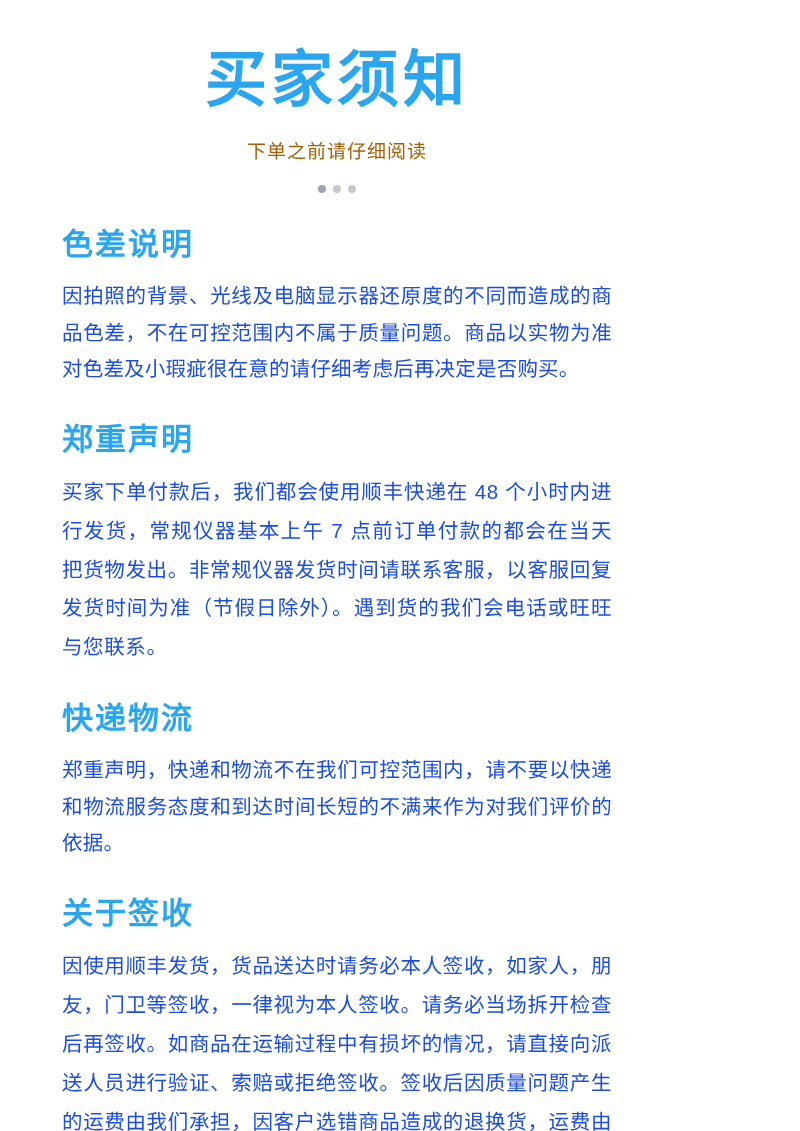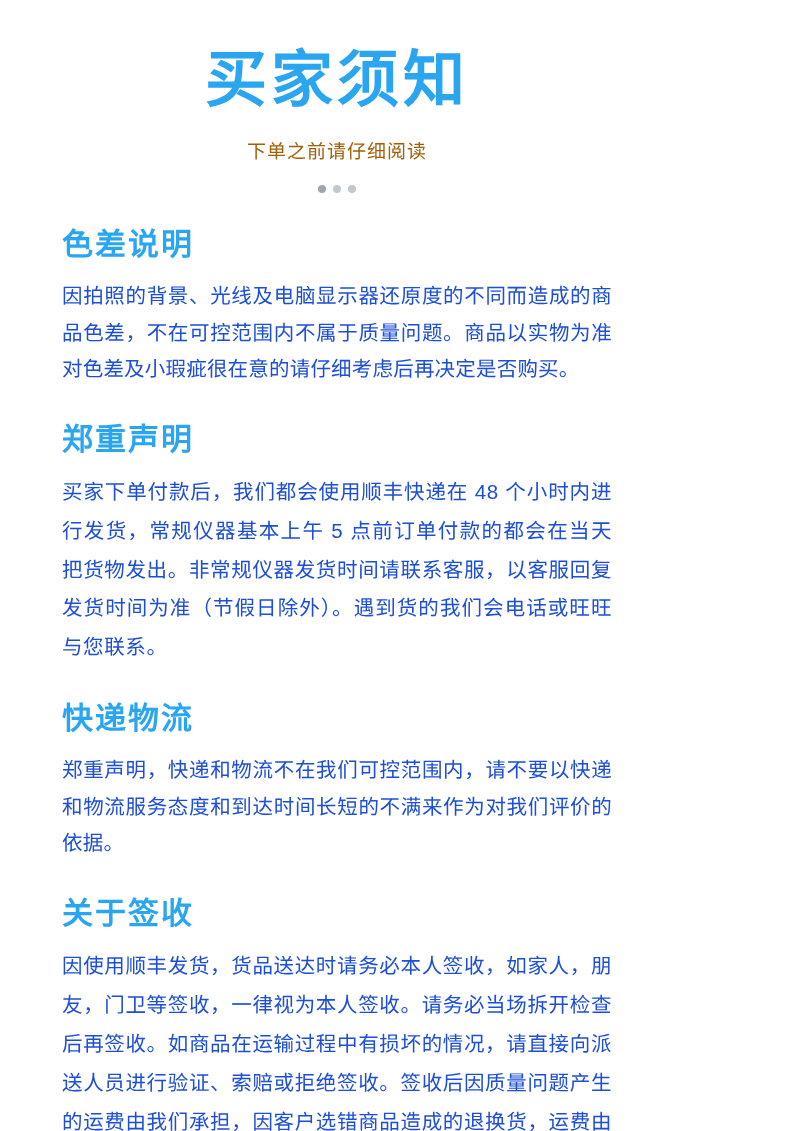--- a/index.html
+++ b/index.html
@@ -96,21 +96,21 @@
     </div>
   </div>
 
   <div class="section">
     <h2 class="section-title">色差说明</h2>
     <p class="section-body">因拍照的背景、光线及电脑显示器还原度的不同而造成的商品色差，不在可控范围内不属于质量问题。商品以实物为准对色差及小瑕疵很在意的请仔细考虑后再决定是否购买。</p>
   </div>
 
   <div class="section loose">
     <h2 class="section-title">郑重声明</h2>
-    <p class="section-body">买家下单付款后，我们都会使用顺丰快递在 48 个小时内进行发货，常规仪器基本上午 5 点前订单付款的都会在当天把货物发出。非常规仪器发货时间请联系客服，以客服回复发货时间为准（节假日除外）。遇到货的我们会电话或旺旺与您联系。</p>
+    <p class="section-body">买家下单付款后，我们都会使用顺丰快递在 48 个小时内进行发货，常规仪器基本上午 7 点前订单付款的都会在当天把货物发出。非常规仪器发货时间请联系客服，以客服回复发货时间为准（节假日除外）。遇到货的我们会电话或旺旺与您联系。</p>
   </div>
 
   <div class="section">
     <h2 class="section-title">快递物流</h2>
     <p class="section-body">郑重声明，快递和物流不在我们可控范围内，请不要以快递和物流服务态度和到达时间长短的不满来作为对我们评价的依据。</p>
   </div>
 
   <div class="section loose">
     <h2 class="section-title">关于签收</h2>
     <p class="section-body">因使用顺丰发货，货品送达时请务必本人签收，如家人，朋友，门卫等签收，一律视为本人签收。请务必当场拆开检查后再签收。如商品在运输过程中有损坏的情况，请直接向派送人员进行验证、索赔或拒绝签收。签收后因质量问题产生的运费由我们承担，因客户选错商品造成的退换货，运费由买家自行承担。</p>

